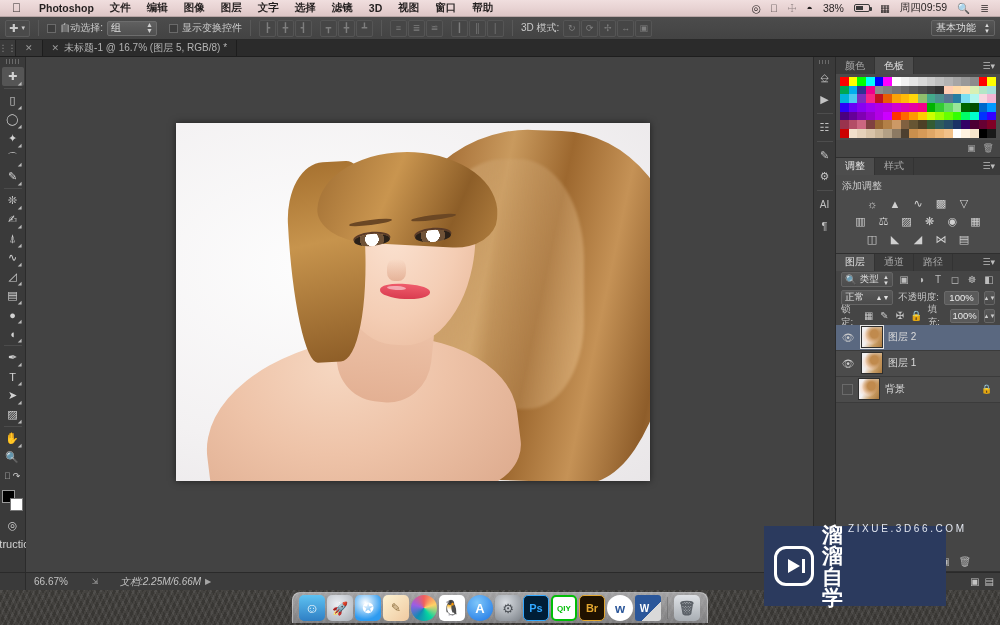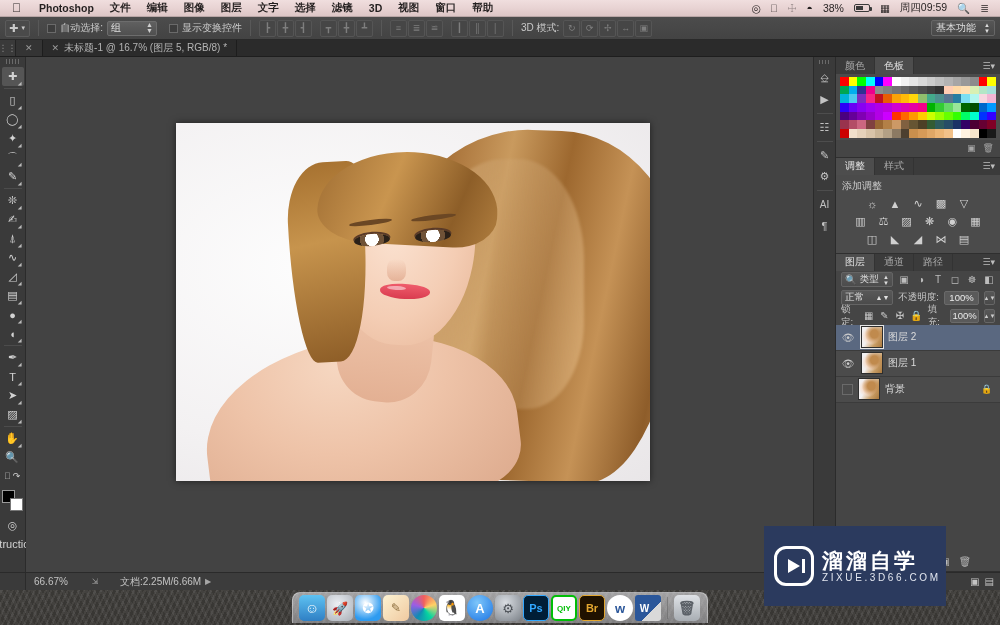--- a/index.html
+++ b/index.html
@@ -168,21 +168,21 @@
     border-radius:50% 20% 40% 30%/30% 10% 60% 70%;transform:rotate(-3deg);}
 
   
   #statusbar {
     height:18px; background:#3c3c3c; border-top:1px solid #2a2a2a;
     display:flex; align-items:center; color:#c3c3c3; font-size:10px;
   }
   #statusbar .sgrip{width:26px;height:100%;background:#3a3a3a;border-right:1px solid #2b2b2b;}
   .sb-zoom{width:62px;padding-left:8px;}
   .sb-arrow{width:14px;text-align:center;color:#a6a6a6;font-size:8px;}
-  .sb-doc{padding-left:18px;}
+  .sb-doc{padding-left:18px;font-style:italic;}
   .sb-right{margin-left:auto;display:flex;align-items:center;gap:5px;padding-right:6px;}
 
   
   #minidock{
     width:22px;background:#3a3a3a;border-right:1px solid #2b2b2b;
     display:flex;flex-direction:column;align-items:center;padding-top:3px;
   }
   #minidock .grip{width:12px;height:4px;background:
     repeating-linear-gradient(90deg,#6a6a6a 0 1px,transparent 1px 3px);margin-bottom:4px;}
   .mdi{width:20px;height:21px;display:flex;align-items:center;justify-content:center;color:#c3c3c3;font-size:11px;}
@@ -231,21 +231,21 @@
   .panelspacer{flex:1;background:#454545;}
 
   
   #watermark{
     position:absolute;left:764px;top:526px;width:182px;height:80px;background:#2b3a5e;z-index:60;
     display:flex;align-items:center;gap:8px;padding:0 10px;
   }
   #wm-logo{width:40px;height:40px;border:3px solid #fff;border-radius:12px;position:relative;flex:none;}
   #wm-logo::before{content:"";position:absolute;left:11px;top:10px;border-left:12px solid #fff;border-top:7px solid transparent;border-bottom:7px solid transparent;}
   #wm-logo::after{content:"";position:absolute;right:6px;top:10px;width:3px;height:14px;background:#fff;}
-  #wm-text{display:flex;flex-direction:column;gap:2px;}
+  #wm-text{display:flex;flex-direction:row;gap:2px;}
   #wm-cn{color:#fff;font-size:21px;font-weight:bold;letter-spacing:3px;line-height:1;}
   #wm-en{color:#e3e7f0;font-size:10px;letter-spacing:2.6px;line-height:1;}
 
   
   #dock{
     position:absolute;left:292px;top:592px;width:416px;height:31px;z-index:70;
     background:linear-gradient(180deg,rgba(225,225,228,.62),rgba(185,185,190,.55));
     border:1px solid rgba(255,255,255,.35);border-bottom:none;
     border-radius:8px 8px 0 0;display:flex;align-items:center;gap:2px;padding:0 6px;
   }

